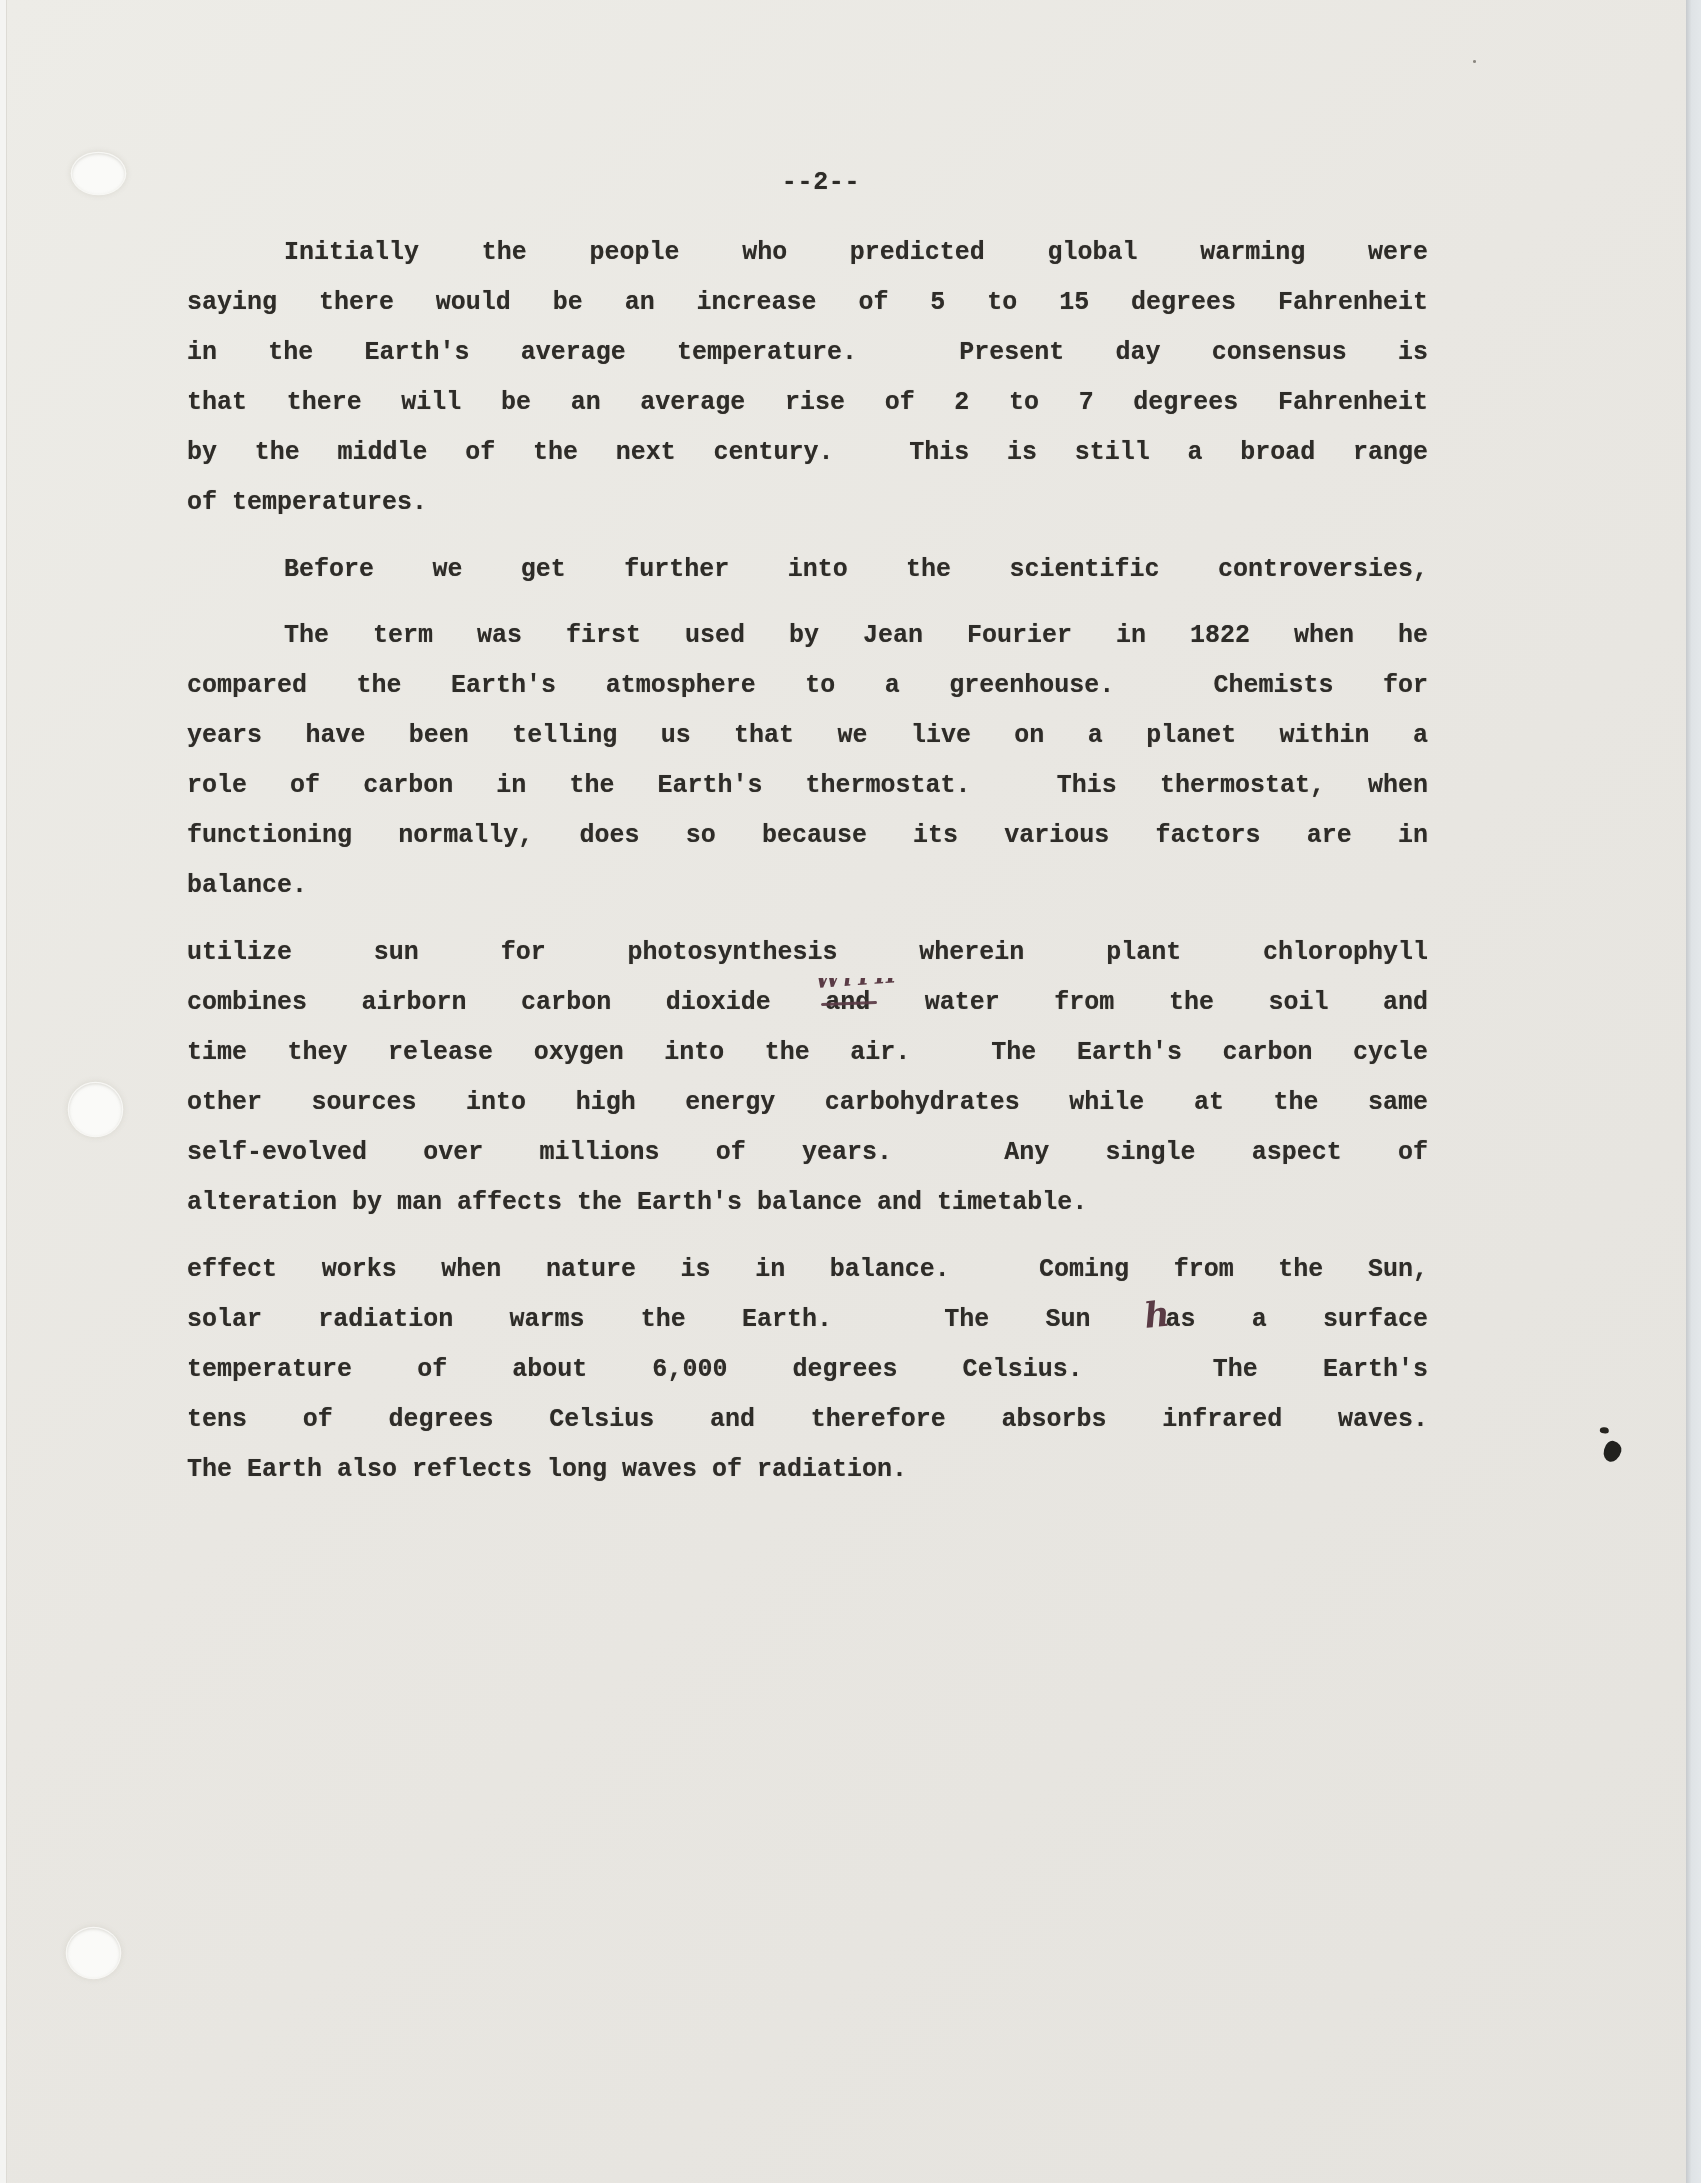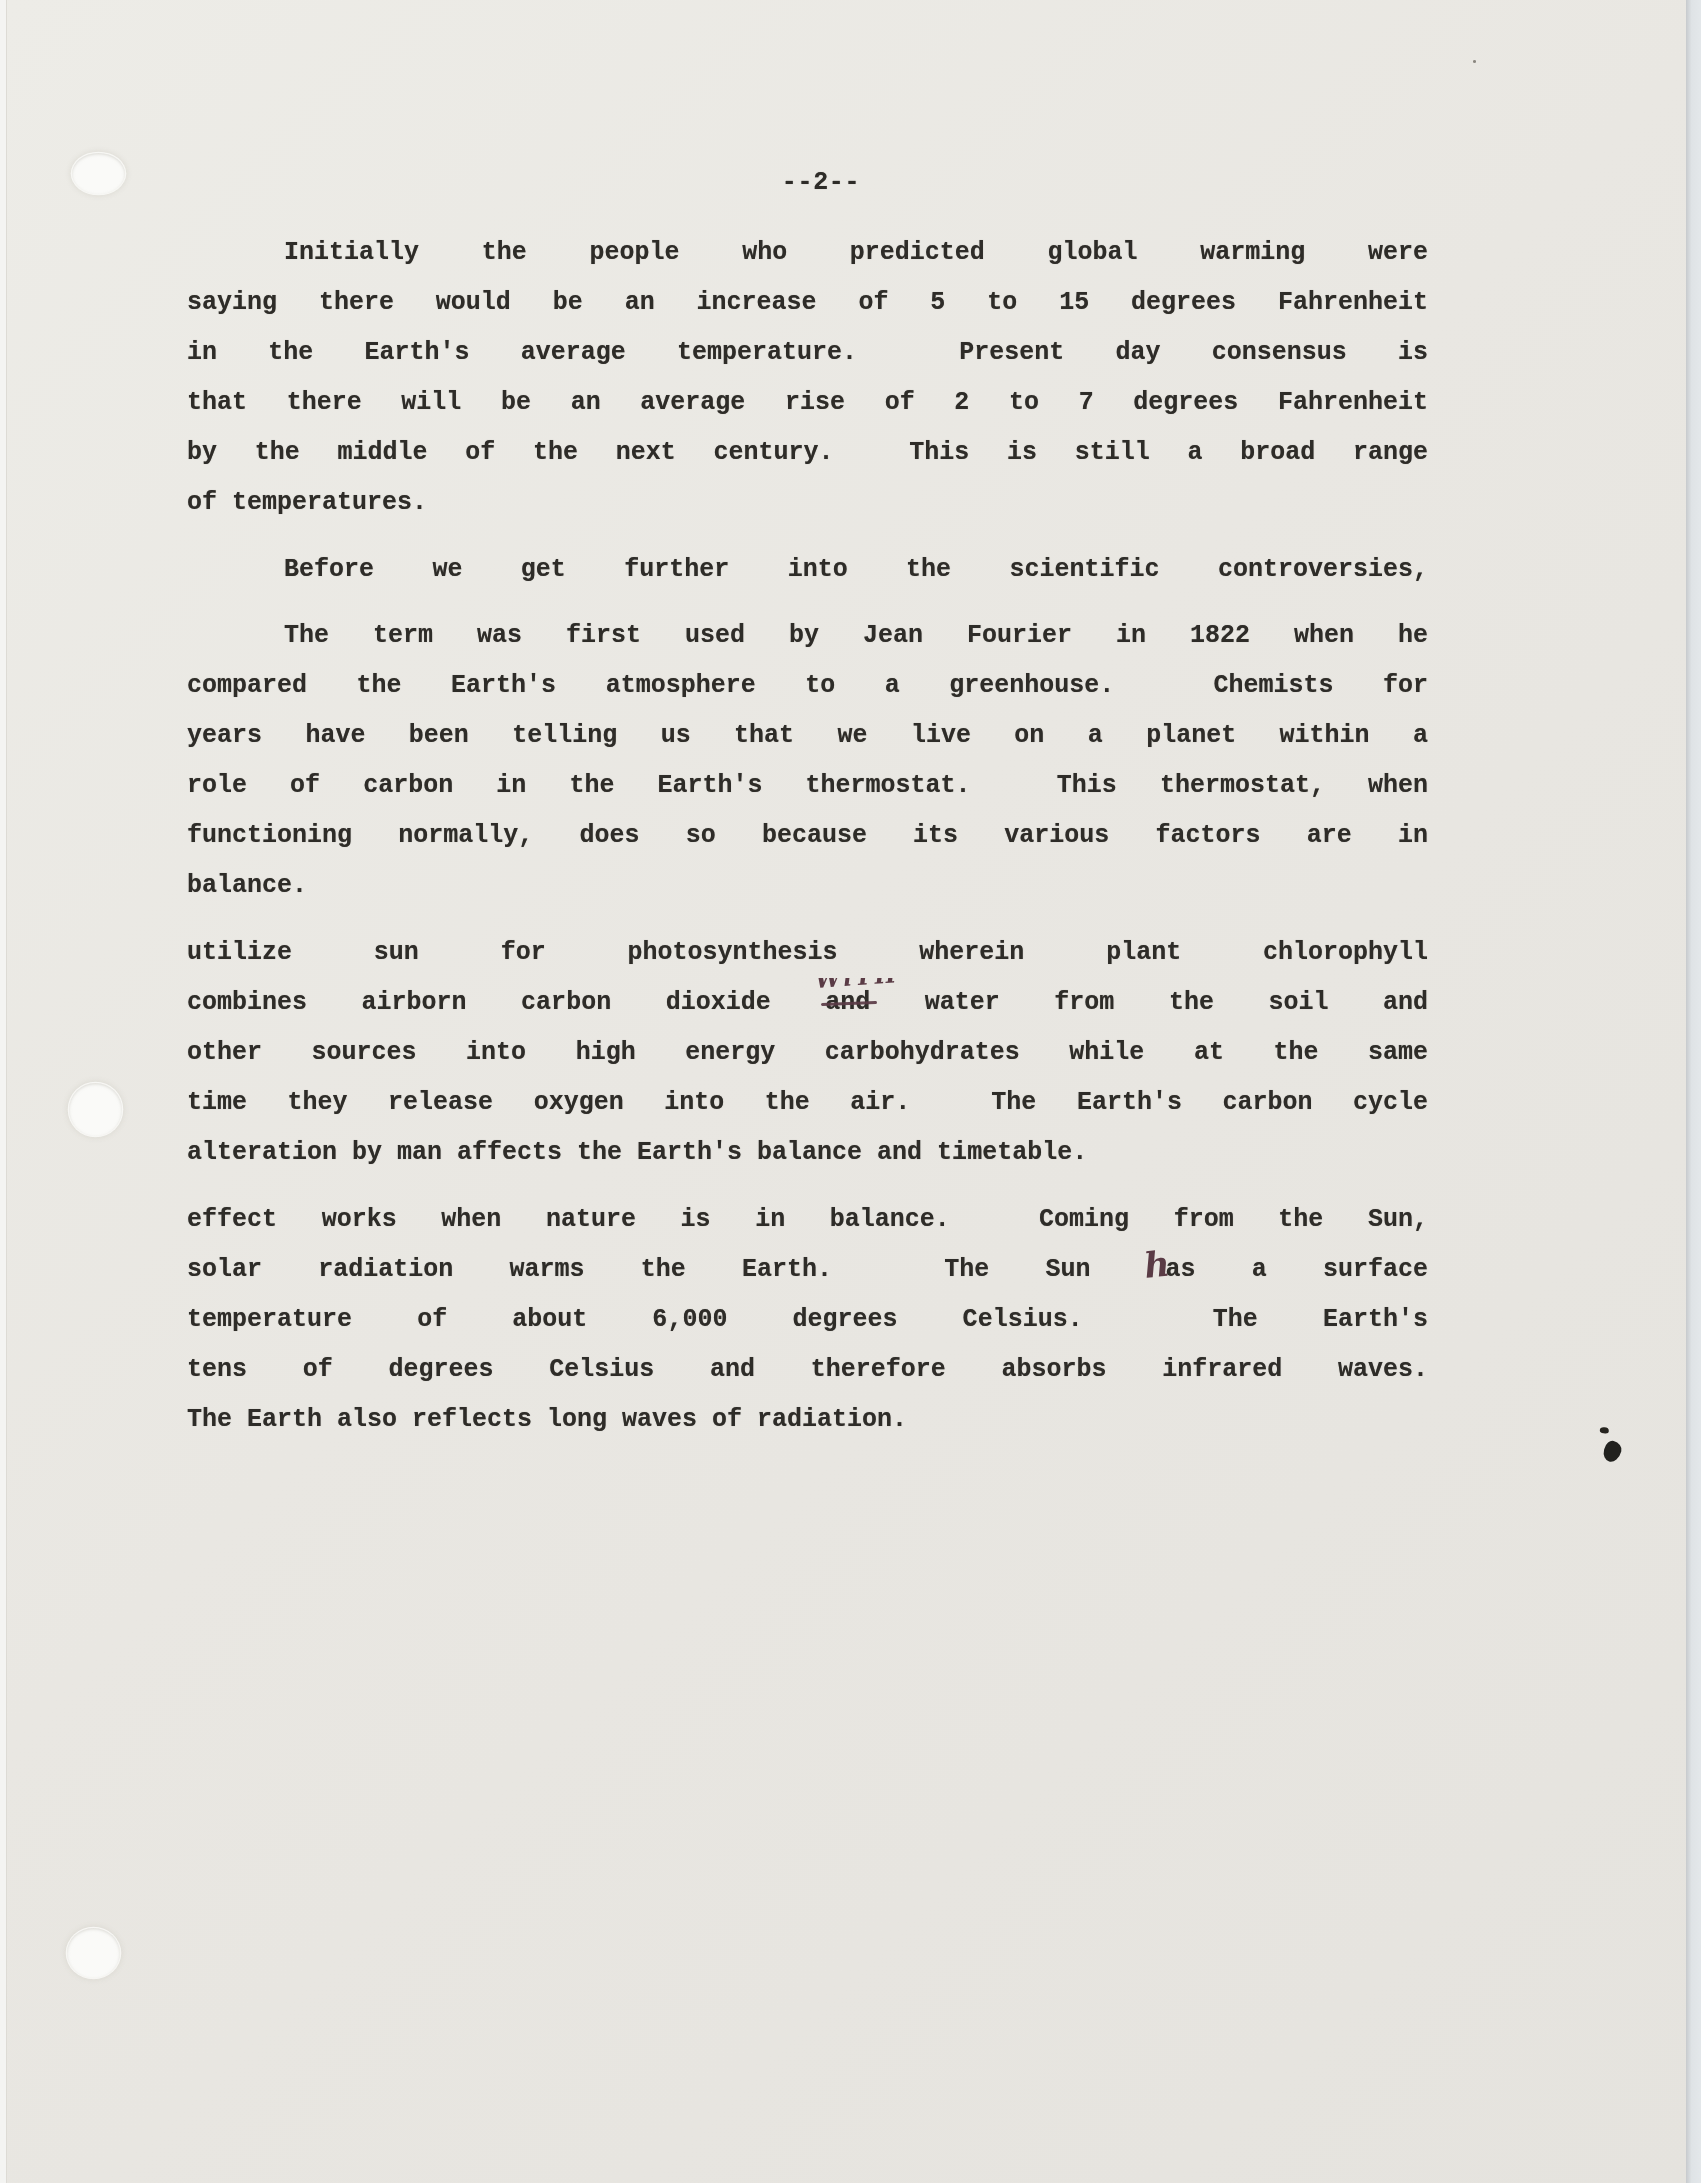--- a/index.html
+++ b/index.html
@@ -173,22 +173,23 @@
       <div class="line">compared the Earth's atmosphere to a greenhouse.&nbsp; Chemists for</div>
       <div class="line">years have been telling us that we live on a planet within a</div>
       <div class="line">role of carbon in the Earth's thermostat.&nbsp; This thermostat, when</div>
       <div class="line">functioning normally, does so because its various factors are in</div>
       <div class="line last">balance.</div>
     </section>
 
     <section class="para">
       <div class="line">utilize sun for photosynthesis wherein plant chlorophyll</div>
       <div class="line"><span>combines airborn carbon dioxide </span><span class="strike-wrap"><span class="hand-with">WiTH</span><span>and</span></span><span> water from the soil and</span></div>
+      <div class="line">time they release oxygen into the air.&nbsp; The Earth's carbon cycle</div>
       <div class="line">other sources into high energy carbohydrates while at the same</div>
-      <div class="line">time they release oxygen into the air.&nbsp; The Earth's carbon cycle</div>
+      <div class="line">self-evolved over millions of years.&nbsp; Any single aspect of</div>
       <div class="line last">alteration by man affects the Earth's balance and timetable.</div>
     </section>
 
     <section class="para">
       <div class="line">effect works when nature is in balance.&nbsp; Coming from the Sun,</div>
       <div class="line"><span>solar radiation warms the Earth.&nbsp; The Sun </span><span class="hand-h">h</span><span>as a surface</span></div>
       <div class="line">temperature of about 6,000 degrees Celsius.&nbsp; The Earth's</div>
       <div class="line">tens of degrees Celsius and therefore absorbs infrared waves.</div>
       <div class="line last">The Earth also reflects long waves of radiation.</div>
     </section>

